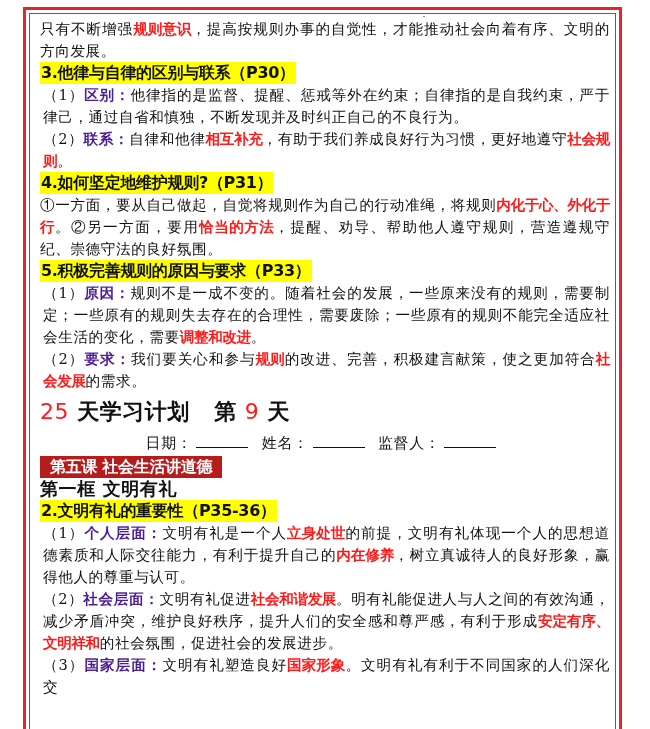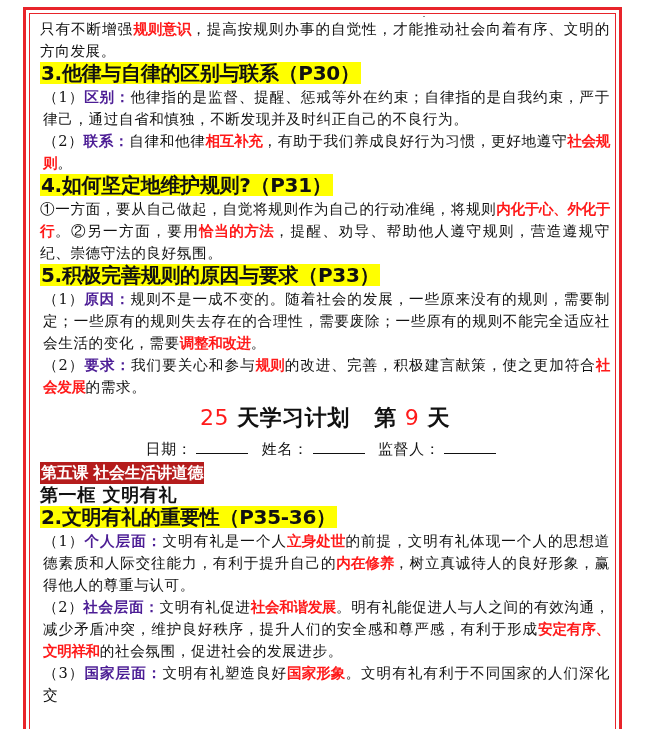--- a/index.html
+++ b/index.html
@@ -7,34 +7,34 @@
          font-family: "DejaVu Serif", "Liberation Serif", serif; color: #111; }
   .page-frame { position: absolute; left: 23px; top: 7px; width: 599px; height: 740px;
                 border: 3px solid #e8242a; box-sizing: border-box; }
   .page-frame-inner { position: absolute; left: 3px; top: 3px; right: 3px; bottom: 3px;
                       border: 1px solid #e8242a; }
   .content { position: absolute; left: 40px; top: 18px; width: 570px;
              font-size: 14.6px; line-height: 22px; letter-spacing: 0.6px; }
   .p { margin: 0; text-align: justify; }
   .indent { padding-left: 3px; }
   .hl { background: #ffff00; font-family: "DejaVu Sans", "Liberation Sans", sans-serif;
-        font-weight: bold; font-size: 20px; letter-spacing: -0.3px; display: inline-block;
+        font-weight: bold; font-size: 16px; letter-spacing: -0.3px; display: inline-block;
         line-height: 22px; padding: 0 1px; }
   .key { color: #ff1a1a; font-family: "DejaVu Sans", "Liberation Sans", sans-serif;
          font-weight: bold; text-underline-offset: 2px;
          letter-spacing: -0.4px; }
   .blue { color: #4c1d95; font-weight: bold; }
-  .plan-title { text-align: center; font-family: "DejaVu Sans", "Liberation Sans", sans-serif;
+  .plan-title { text-align: left; font-family: "DejaVu Sans", "Liberation Sans", sans-serif;
                 font-weight: bold; font-size: 22px; line-height: 36px; margin-top: 2px; letter-spacing: 0.5px; }
   .plan-title .red { color: #ff1a1a; font-weight: normal; }
   .sign-row { text-align: center; font-size: 15px; line-height: 26px; font-weight: normal; }
   .blank { display: inline-block; width: 52px; border-bottom: 1.5px solid #111; margin: 0 8px 0 4px; height: 14px; vertical-align: baseline; }
   .lesson { display: inline-block; background: #b51c1c; color: #fff;
             font-family: "DejaVu Sans", "Liberation Sans", sans-serif; font-weight: bold;
-            font-size: 16px; line-height: 22px; padding: 0 1px; letter-spacing: -0.3px; }
+            font-size: 16px; line-height: 22px; padding: 0 10px; letter-spacing: -0.3px; }
   .frame-title { font-size: 18px; font-weight: bold; line-height: 22px; }
   .dot-mark { position: absolute; left: 423px; top: 16px; width: 2px; height: 1px; background: #888; }
 </style>
 </head>
 <body>
 
 <div class="page-frame">
   <div class="page-frame-inner"></div>
 </div>
 <div class="dot-mark"></div>

